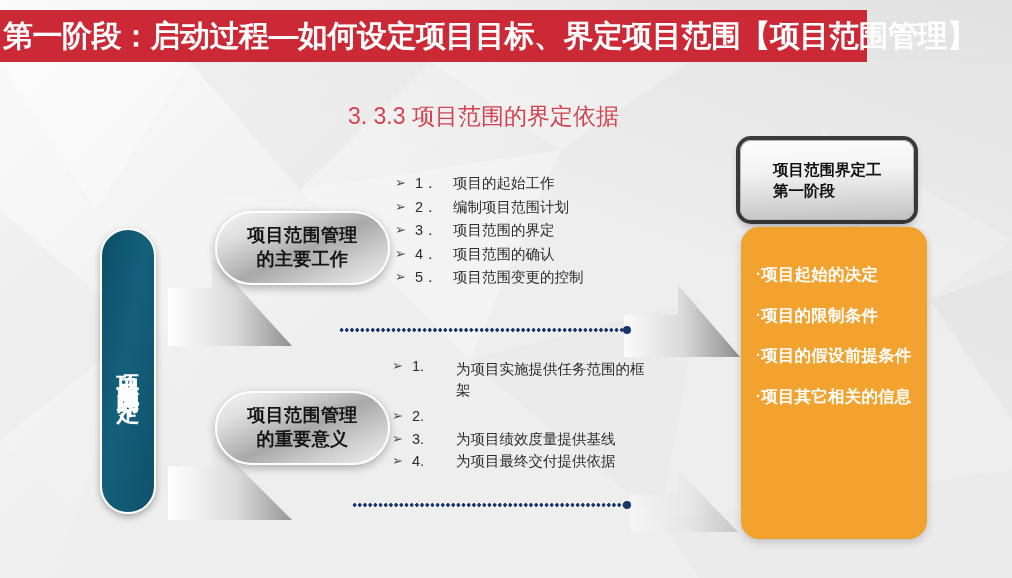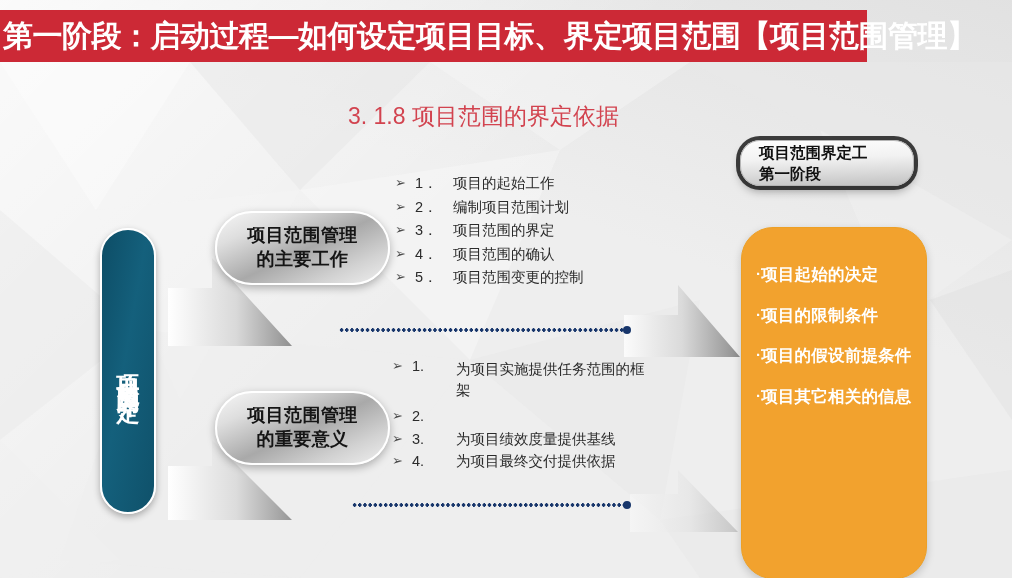--- a/index.html
+++ b/index.html
@@ -185,45 +185,45 @@
   #dot-1-end { left: 623px; top: 326px; }
   #dot-2 { left: 352px; top: 503px; width: 272px; }
   #dot-2-end { left: 623px; top: 501px; }
 
   
   #box-basis {
     position: absolute;
     left: 740px;
     top: 140px;
     width: 174px;
-    height: 46px;
-    border-radius: 20px;
+    height: 80px;
+    border-radius: 11px;
     box-sizing: border-box;
     background: linear-gradient(178deg, #fdfdfd 0%, #f2f2f2 40%, #d9d9d9 72%, #c2c2c2 100%);
     border: 1px solid #b5b5b5;
     box-shadow: 0 0 0 4px rgba(35,35,35,0.88), 0 5px 10px rgba(0,0,0,0.35);
     display: flex;
     align-items: center;
-    padding-left: 18px;
+    padding-left: 32px;
   }
   #box-basis .bb-text {
     color: #111111;
     font-size: 15.5px;
     font-weight: bold;
     line-height: 1.38;
   }
 
   
   #panel-orange {
     position: absolute;
     left: 741px;
     top: 227px;
     width: 186px;
-    height: 352px;
-    border-radius: 32px;
+    height: 312px;
+    border-radius: 18px;
     background: #f2a22e;
     border: 1px solid #eda026;
     box-shadow: 0 3px 9px rgba(0,0,0,0.18);
     padding: 38px 0 0 14px;
     box-sizing: border-box;
   }
   #panel-orange .orow {
     color: #ffffff;
     font-size: 16.5px;
     font-weight: bold;
@@ -267,21 +267,21 @@
     <polygon points="660,520 1012,470 1012,578 700,578" fill="#e5e5e5" opacity="0.40"></polygon>
     <polygon points="820,130 1012,240 900,320" fill="#f3f3f3" opacity="0.40"></polygon>
     <polygon points="0,440 120,560 0,578" fill="#f0f0f0" opacity="0.40"></polygon>
     <polygon points="930,300 1012,270 1012,420" fill="#dedede" opacity="0.35"></polygon>
   </svg>
 
   <div id="title-band">
     <span class="title-text">第一阶段：启动过程—如何设定项目目标、界定项目范围【项目范围管理】</span>
   </div>
 
-  <div id="heading-sub">3. 1.8 项目范围的界定依据</div>
+  <div id="heading-sub">3. 3.3 项目范围的界定依据</div>
 
   <svg class="chev" style="left:168px; top:258px;" width="140" height="120" viewBox="0 0 140 120">
     <defs>
       <linearGradient id="gradA" x1="0" y1="0" x2="1" y2="0">
         <stop offset="0%" stop-color="#ffffff"></stop>
         <stop offset="55%" stop-color="#d9d9d9"></stop>
         <stop offset="100%" stop-color="#8f8f8f"></stop>
       </linearGradient>
     </defs>
     <polygon points="0,30 44,30 44,0 124,0 124,88 0,88" fill="url(#gradA)" opacity="0.0"></polygon>

